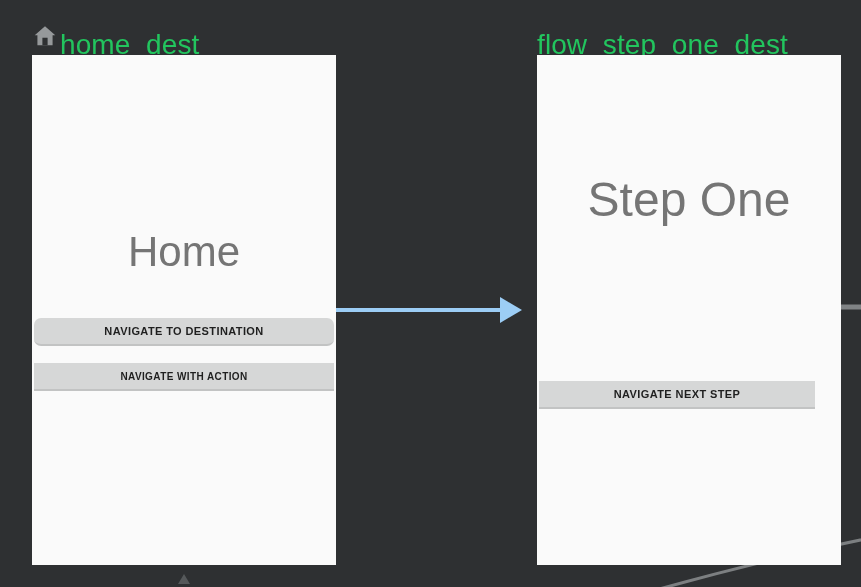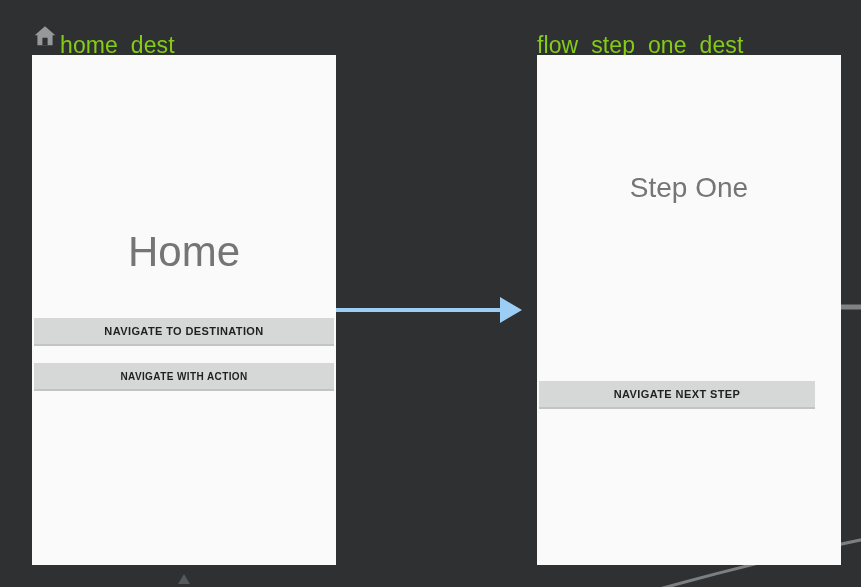--- a/index.html
+++ b/index.html
@@ -41,22 +41,22 @@
     position: absolute;
     left: 0;
     top: 0;
     display: flex;
     align-items: center;
     gap: 2px;
     height: 34px;
     white-space: nowrap;
   }
   .dest-title .label {
-    font-size: 23px;
-    color: #84cc16;
+    font-size: 28px;
+    color: #22c55e;
     letter-spacing: 0.1px;
     line-height: 1;
     margin-top: 20px;
   }
   .home-icon {
     display: inline-block;
     width: 26px;
     height: 26px;
     position: relative;
     top: 1px;
@@ -118,33 +118,33 @@
           <rect x="9.6" y="13.6" width="4.8" height="6.9" fill="#2e3032"></rect>
         </svg>
       </span>
       <span class="label">home_dest</span>
     </div>
 
     <div class="preview" style="left:0px; top:37px; width:304px; height:510px;">
 
       <div class="screen-title" style="top:173px; font-size:42px;">Home</div>
 
-      <button class="btn" style="left:2px; top:263px; width:300px; height:28px; font-size:11px;">NAVIGATE TO DESTINATION</button>
+      <button class="btn" style="left:2px; top:263px; width:300px; height:28px; font-size:11px;border-radius:7px;">NAVIGATE TO DESTINATION</button>
 
       <button class="btn" style="left:2px; top:308px; width:300px; height:28px; font-size:10px;">NAVIGATE WITH ACTION</button>
     </div>
   </div>
 
   <div class="dest-node" style="left:537px; top:18px;">
 
     <div class="dest-title">
       <span class="label">flow_step_one_dest</span>
     </div>
 
     <div class="preview" style="left:0px; top:37px; width:304px; height:510px;">
 
-      <div class="screen-title" style="top:117px; font-size:28px;">Step One</div>
+      <div class="screen-title" style="top:117px; font-size:48px;">Step One</div>
 
       <button class="btn" style="left:2px; top:326px; width:276px; height:28px; font-size:11px;">NAVIGATE NEXT STEP</button>
     </div>
   </div>
 
 </div>
 
 </body></html>

